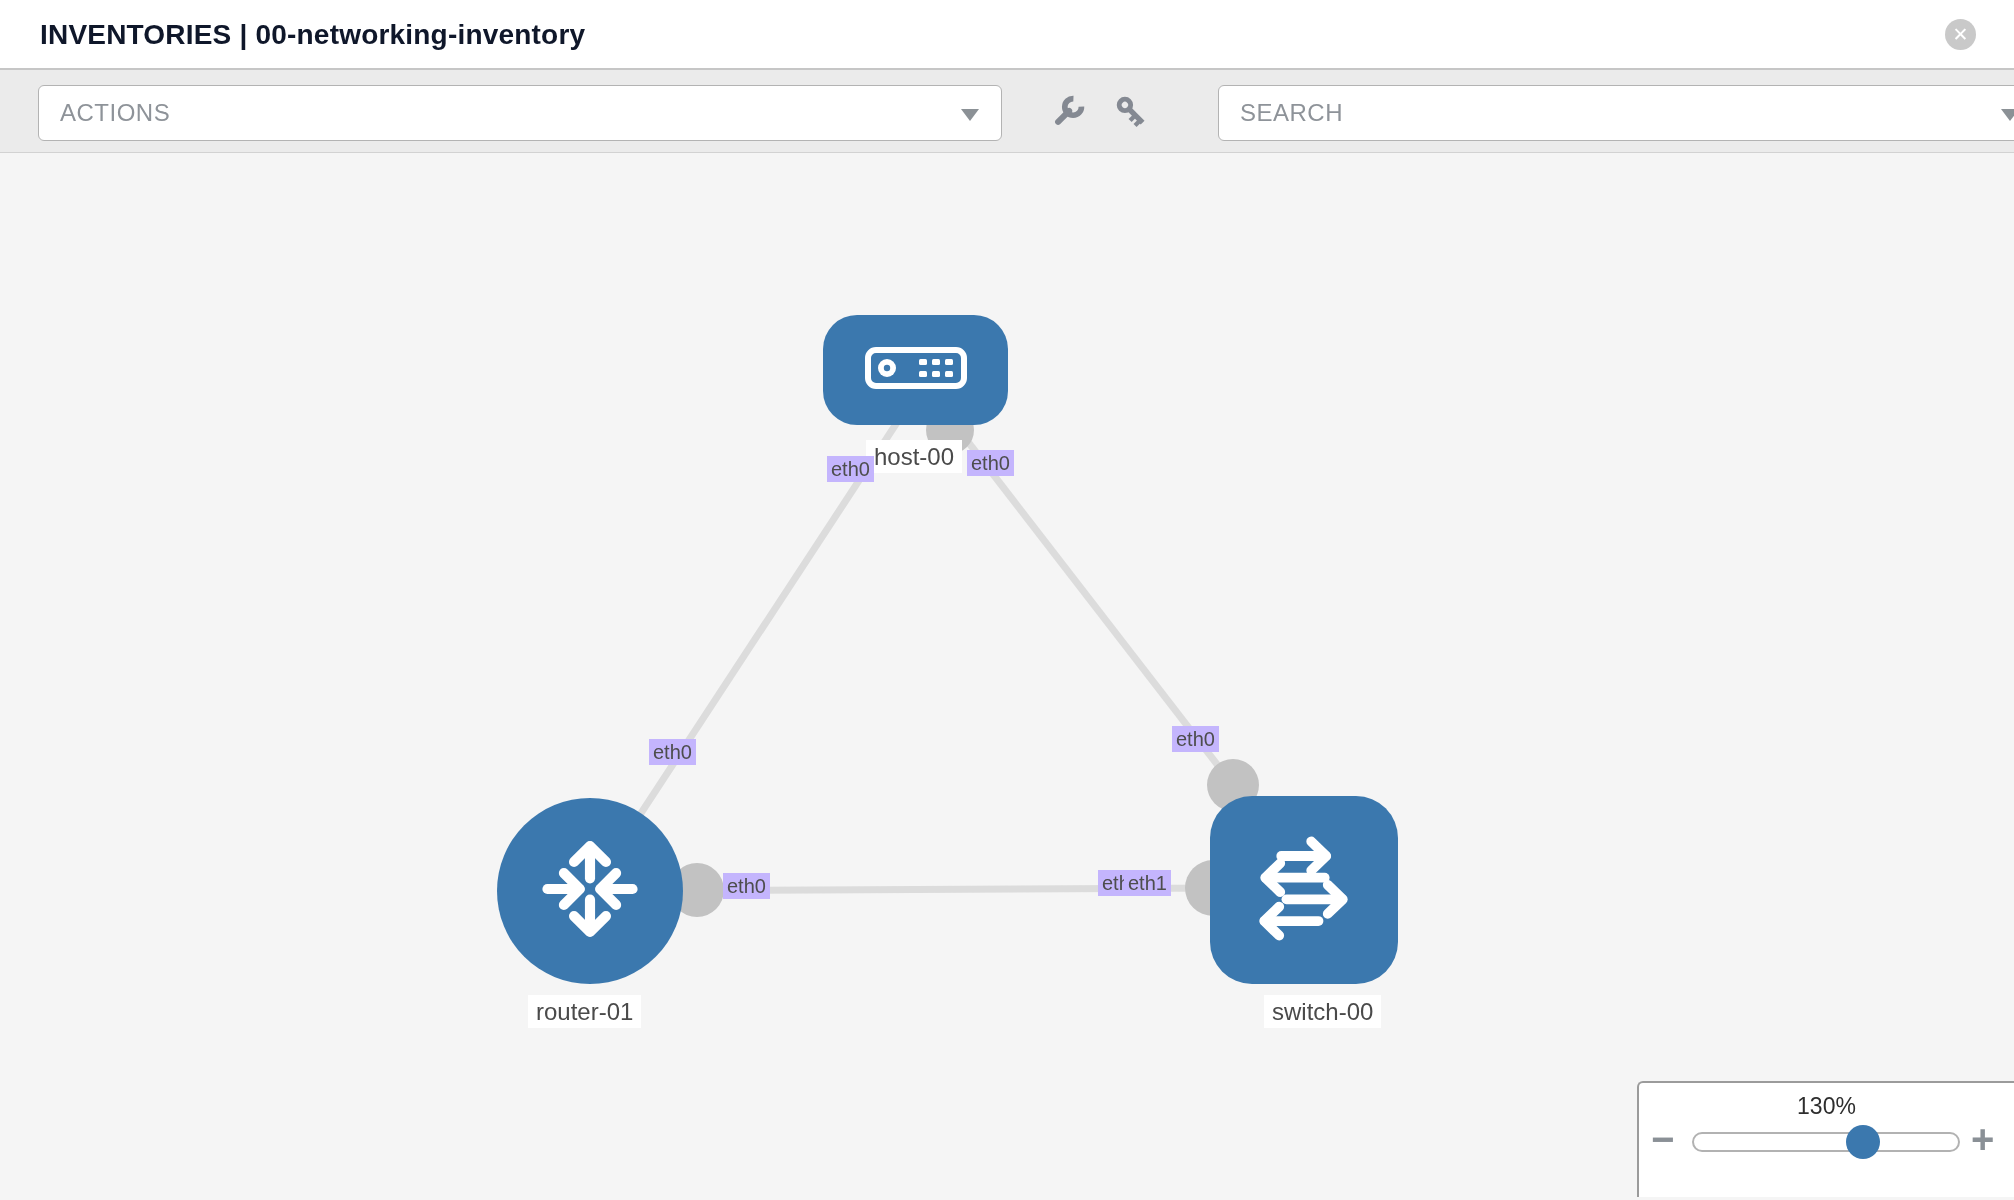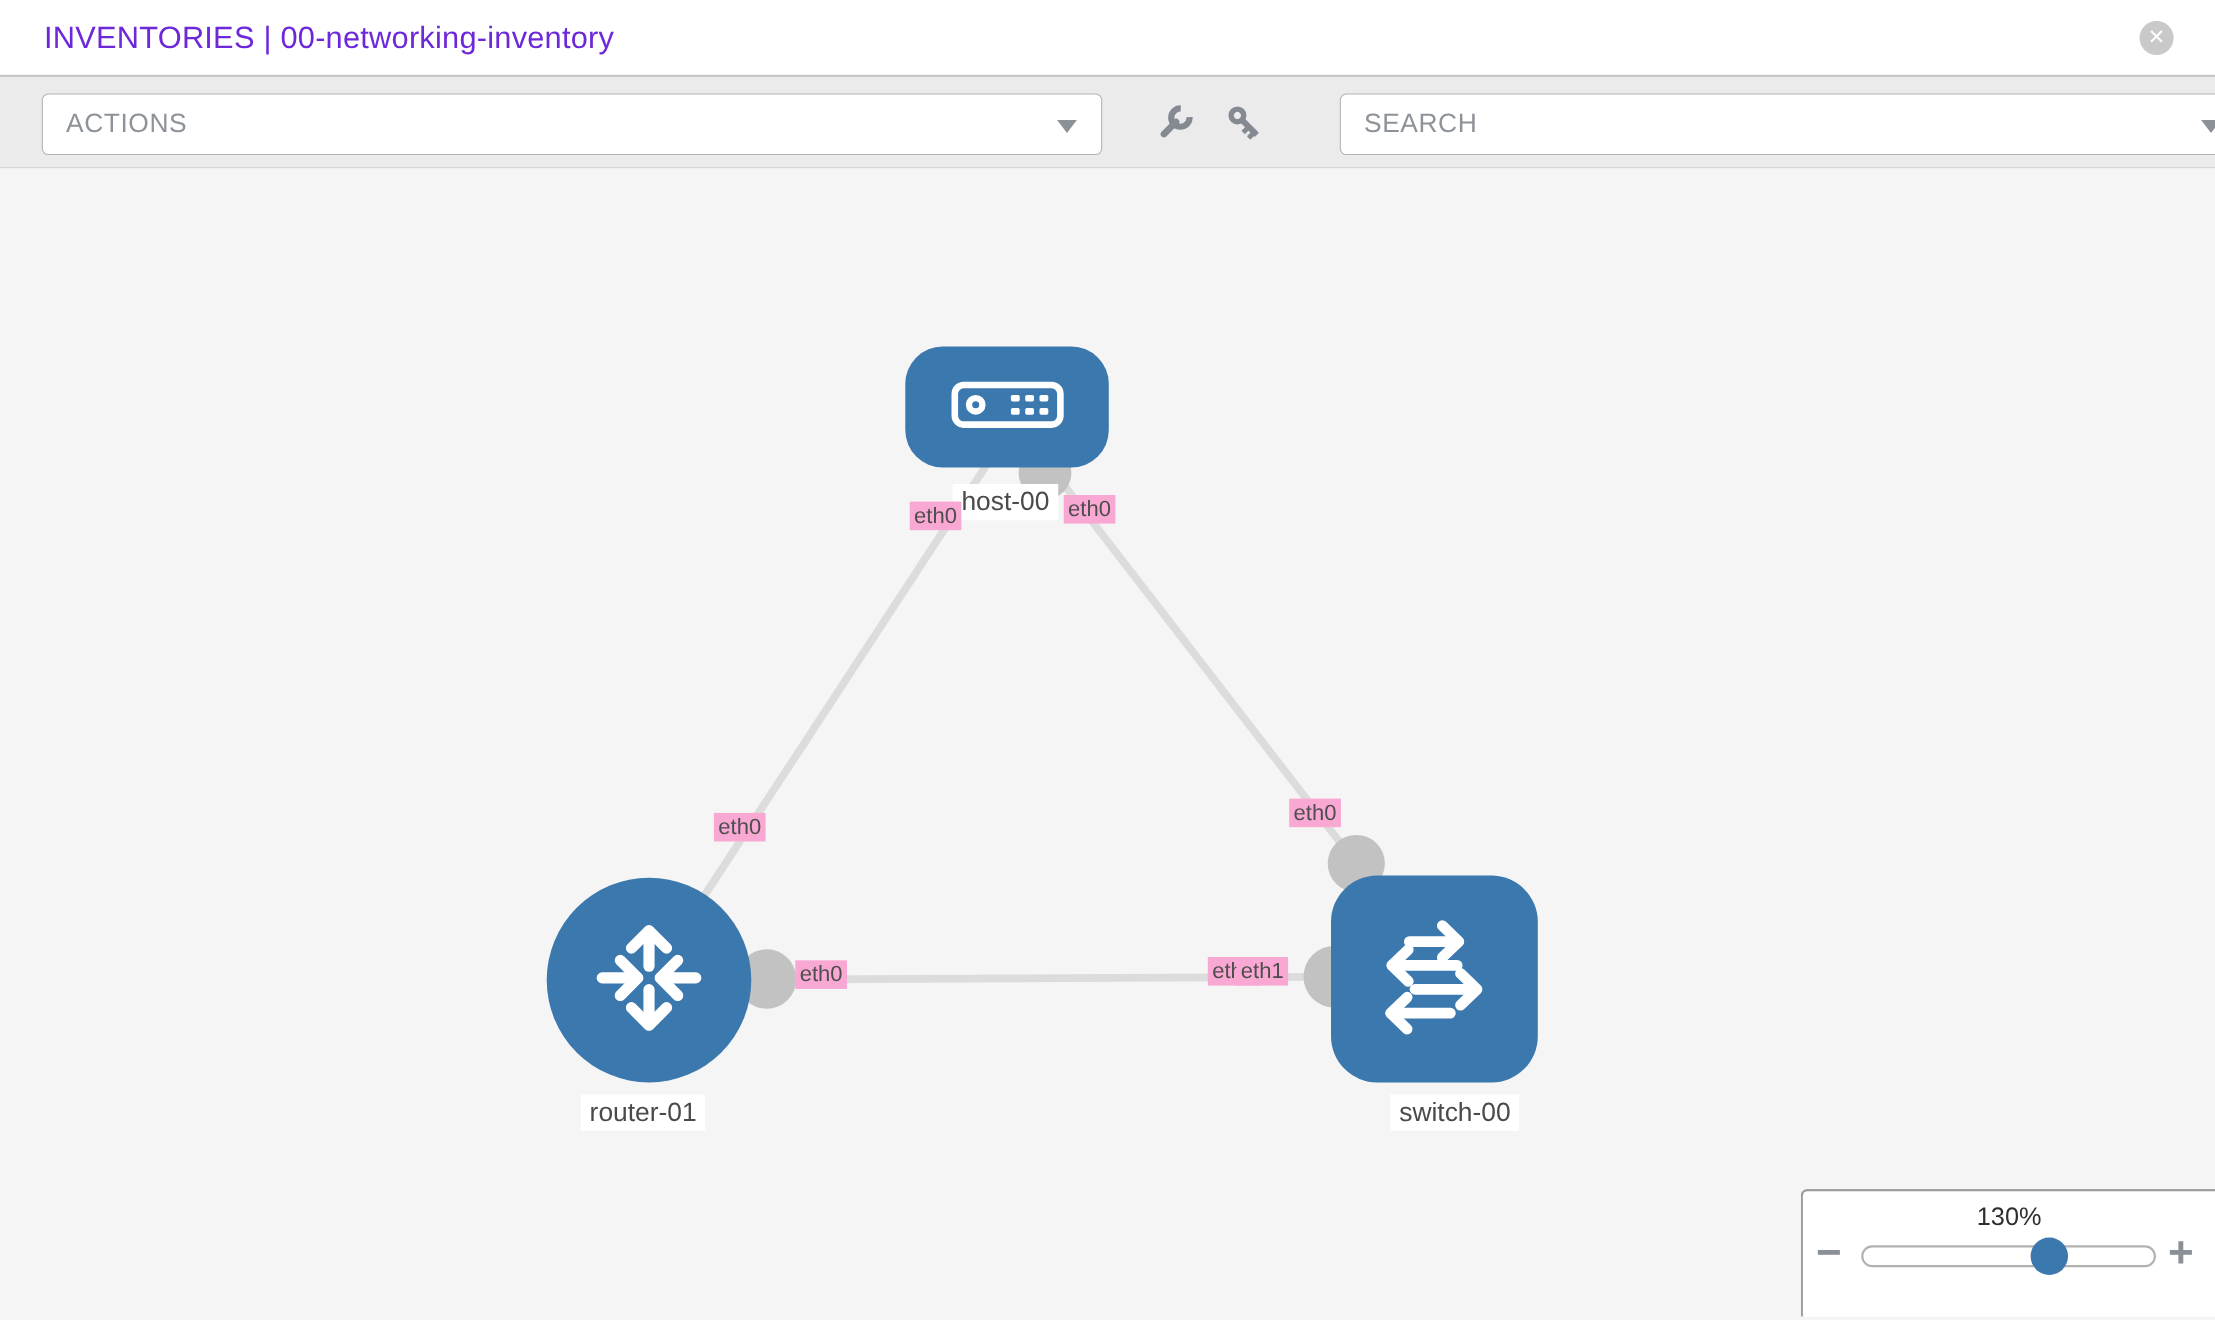--- a/index.html
+++ b/index.html
@@ -3,21 +3,21 @@
 <meta charset="utf-8">
 <style>
   * { margin:0; padding:0; box-sizing:border-box; }
   html,body { width:2014px; height:1200px; overflow:hidden;
     font-family:"Liberation Sans","DejaVu Sans",sans-serif; background:#f5f5f5; }
 
   
   .header { position:relative; width:2014px; height:70px; background:#ffffff;
     border-bottom:2px solid #c6c6c6; }
   .page-title { position:absolute; left:40px; top:0; line-height:70px;
-    font-size:28px; font-weight:normal; color:#6d28d9; letter-spacing:0.2px; }
+    font-size:28px; font-weight:bold; color:#0f172a; letter-spacing:0.2px; }
   .close-btn { position:absolute; right:38px; top:19px; width:31px; height:31px;
     border-radius:50%; background:#c9c9c9; color:#ffffff; text-align:center;
     line-height:31px; font-size:19px; font-weight:bold; cursor:pointer; }
 
   
   .toolbar { position:relative; width:2014px; height:83px; background:#ebebeb;
     border-bottom:1px solid #d2d2d2; }
   .select-box { position:absolute; top:15px; height:56px; background:#ffffff;
     border:1px solid #b3b3b3; border-radius:6px; }
   .select-box .sel-text { position:absolute; left:21px; top:0; line-height:54px;
@@ -34,21 +34,21 @@
   
   .canvas { position:relative; width:2014px; height:1044px; background:#f5f5f5; }
   .net-svg { position:absolute; left:0; top:0; }
 
   .node { position:absolute; background:#3b78ae; display:flex;
     align-items:center; justify-content:center; cursor:pointer; }
   .node-host { left:823px; top:162px; width:185px; height:110px; border-radius:34px; }
   .node-router { left:497px; top:645px; width:186px; height:186px; border-radius:50%; }
   .node-switch { left:1210px; top:643px; width:188px; height:188px; border-radius:42px; }
 
-  .chip { position:absolute; background:#f9a8d4; color:#4d4d4d; font-size:20px;
+  .chip { position:absolute; background:#c4b5fd; color:#4d4d4d; font-size:20px;
     line-height:26px; padding:0 4px; white-space:nowrap; }
   .node-label { position:absolute; background:#ffffff; color:#4a4a4a; font-size:24px;
     line-height:33px; padding:0 8px; white-space:nowrap; }
 
   
   .zoom-panel { position:absolute; left:1637px; top:928px; width:377px; height:116px;
     background:#ffffff; border-top:2px solid #9b9b9b; border-left:2px solid #9b9b9b;
     border-top-left-radius:6px; }
   .zoom-value { position:absolute; left:0; top:10px; width:100%; text-align:center;
     font-size:23px; color:#2e2e2e; }

